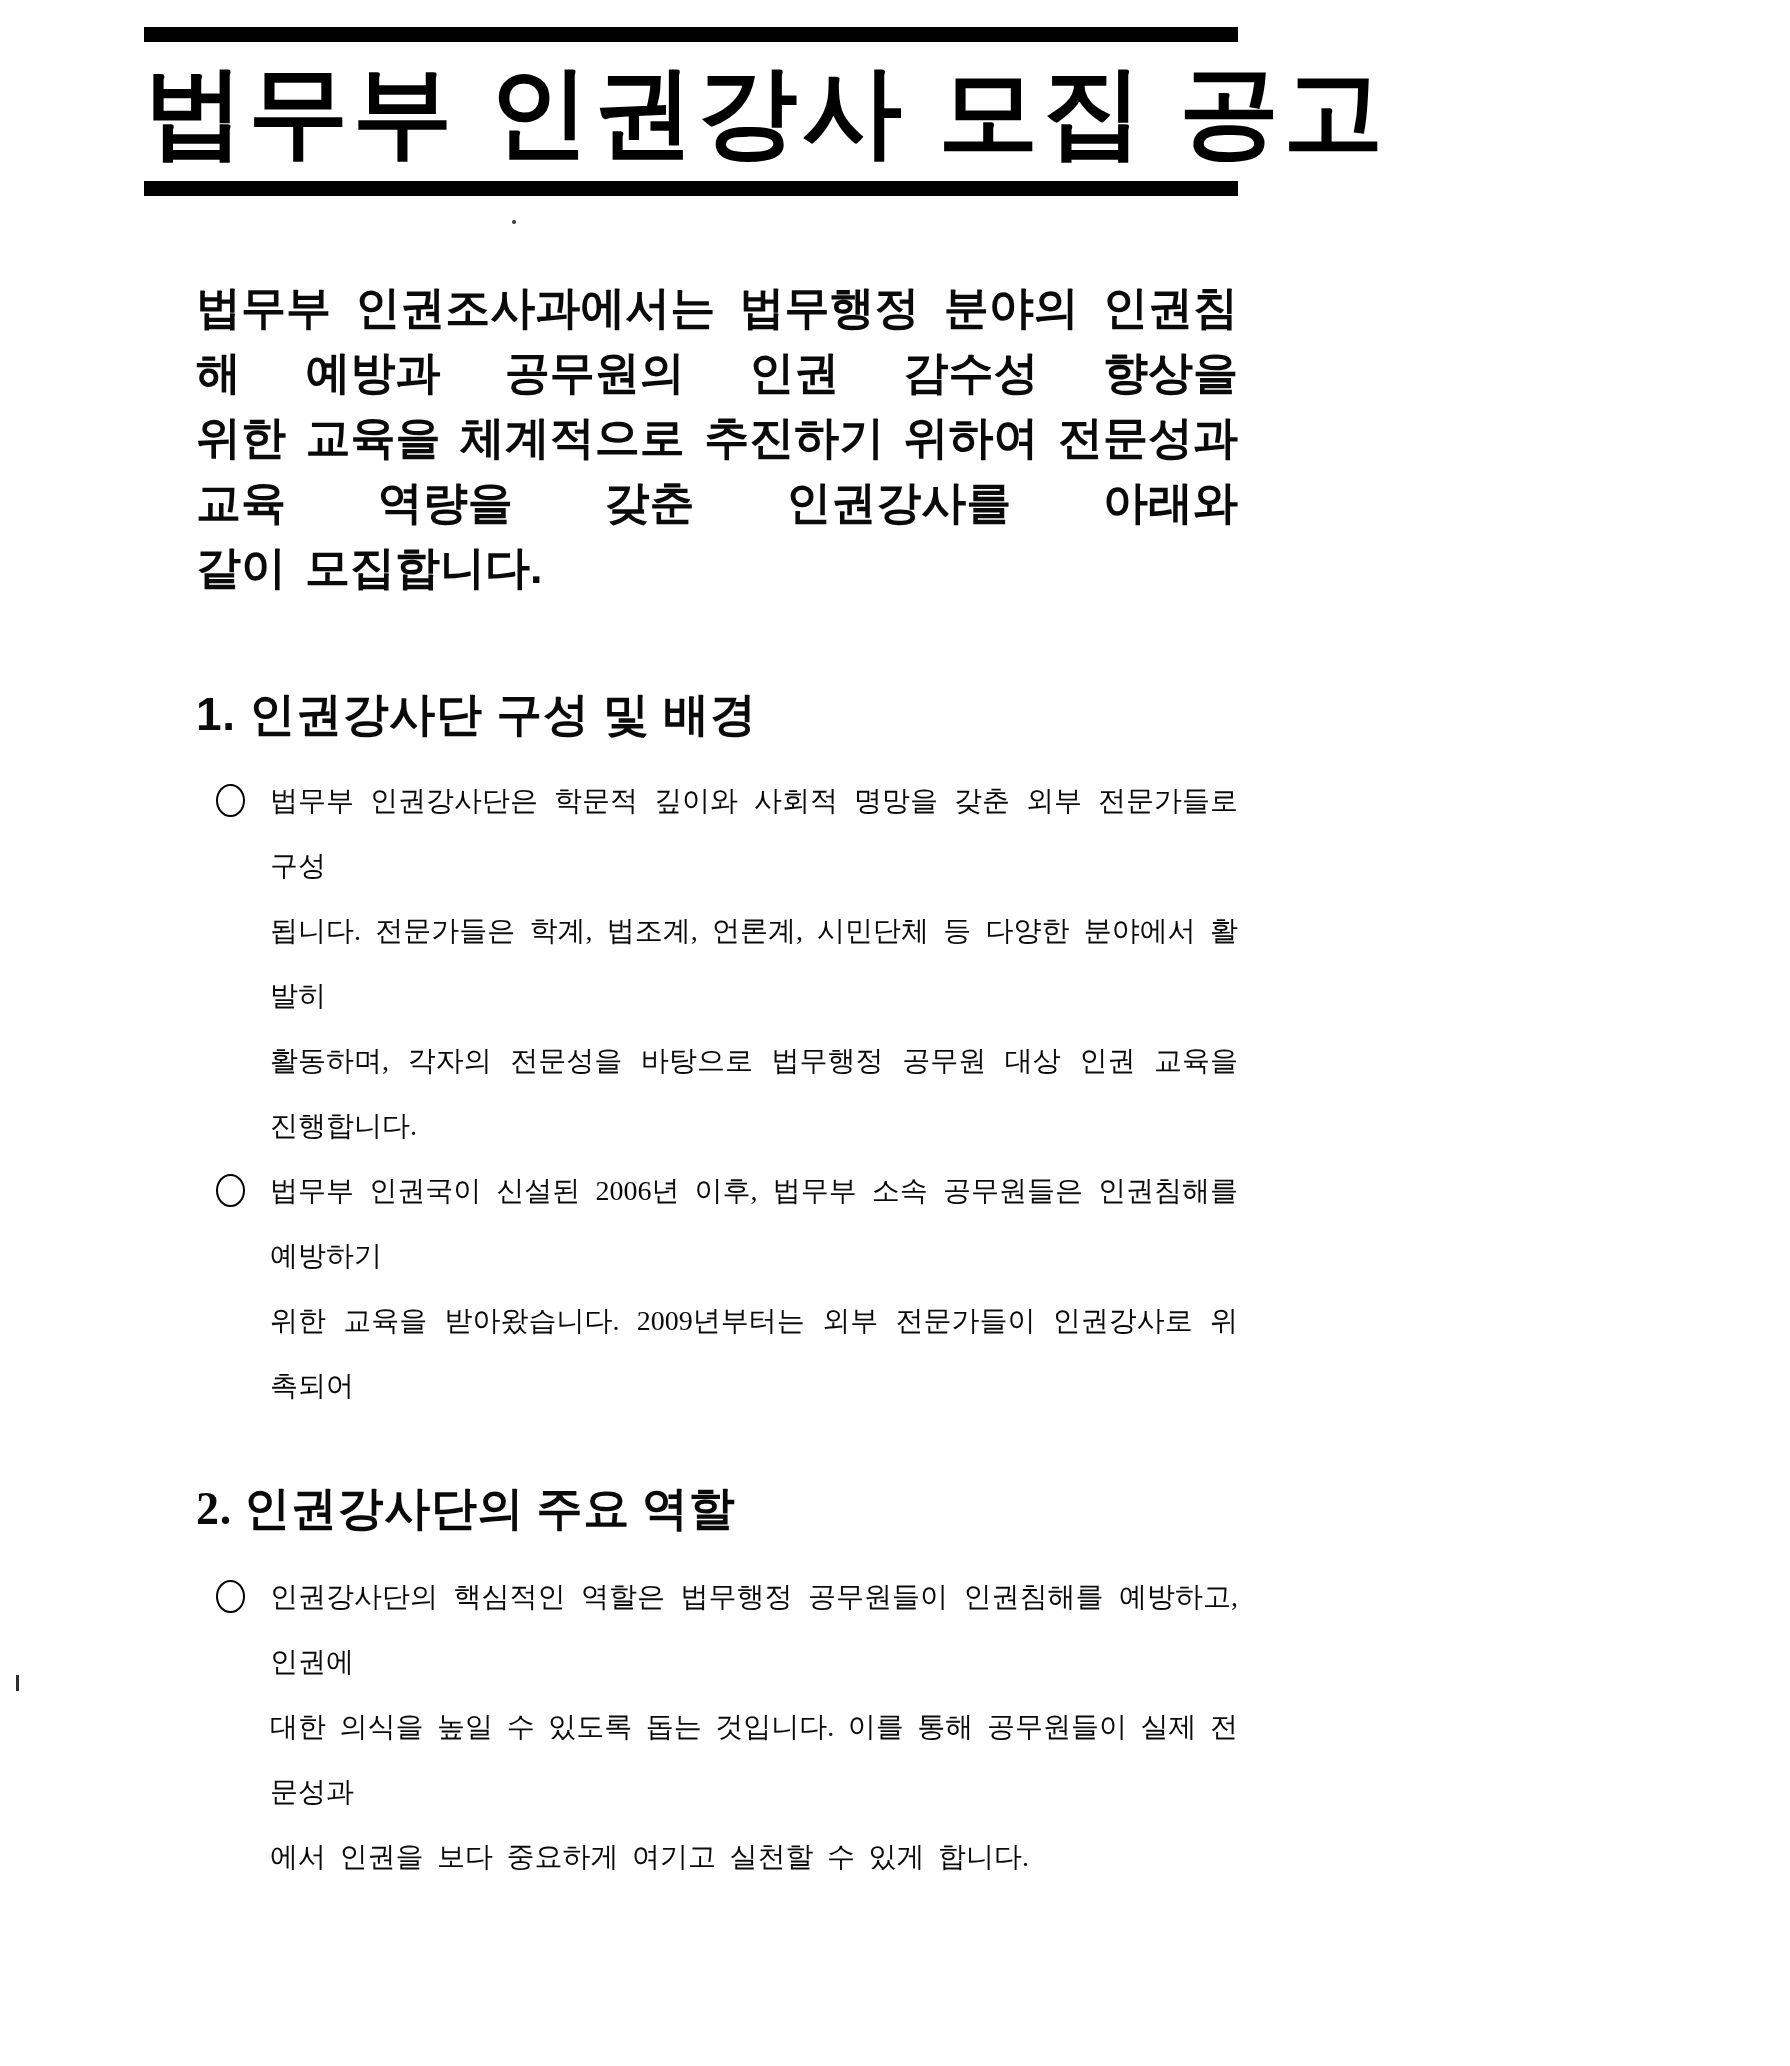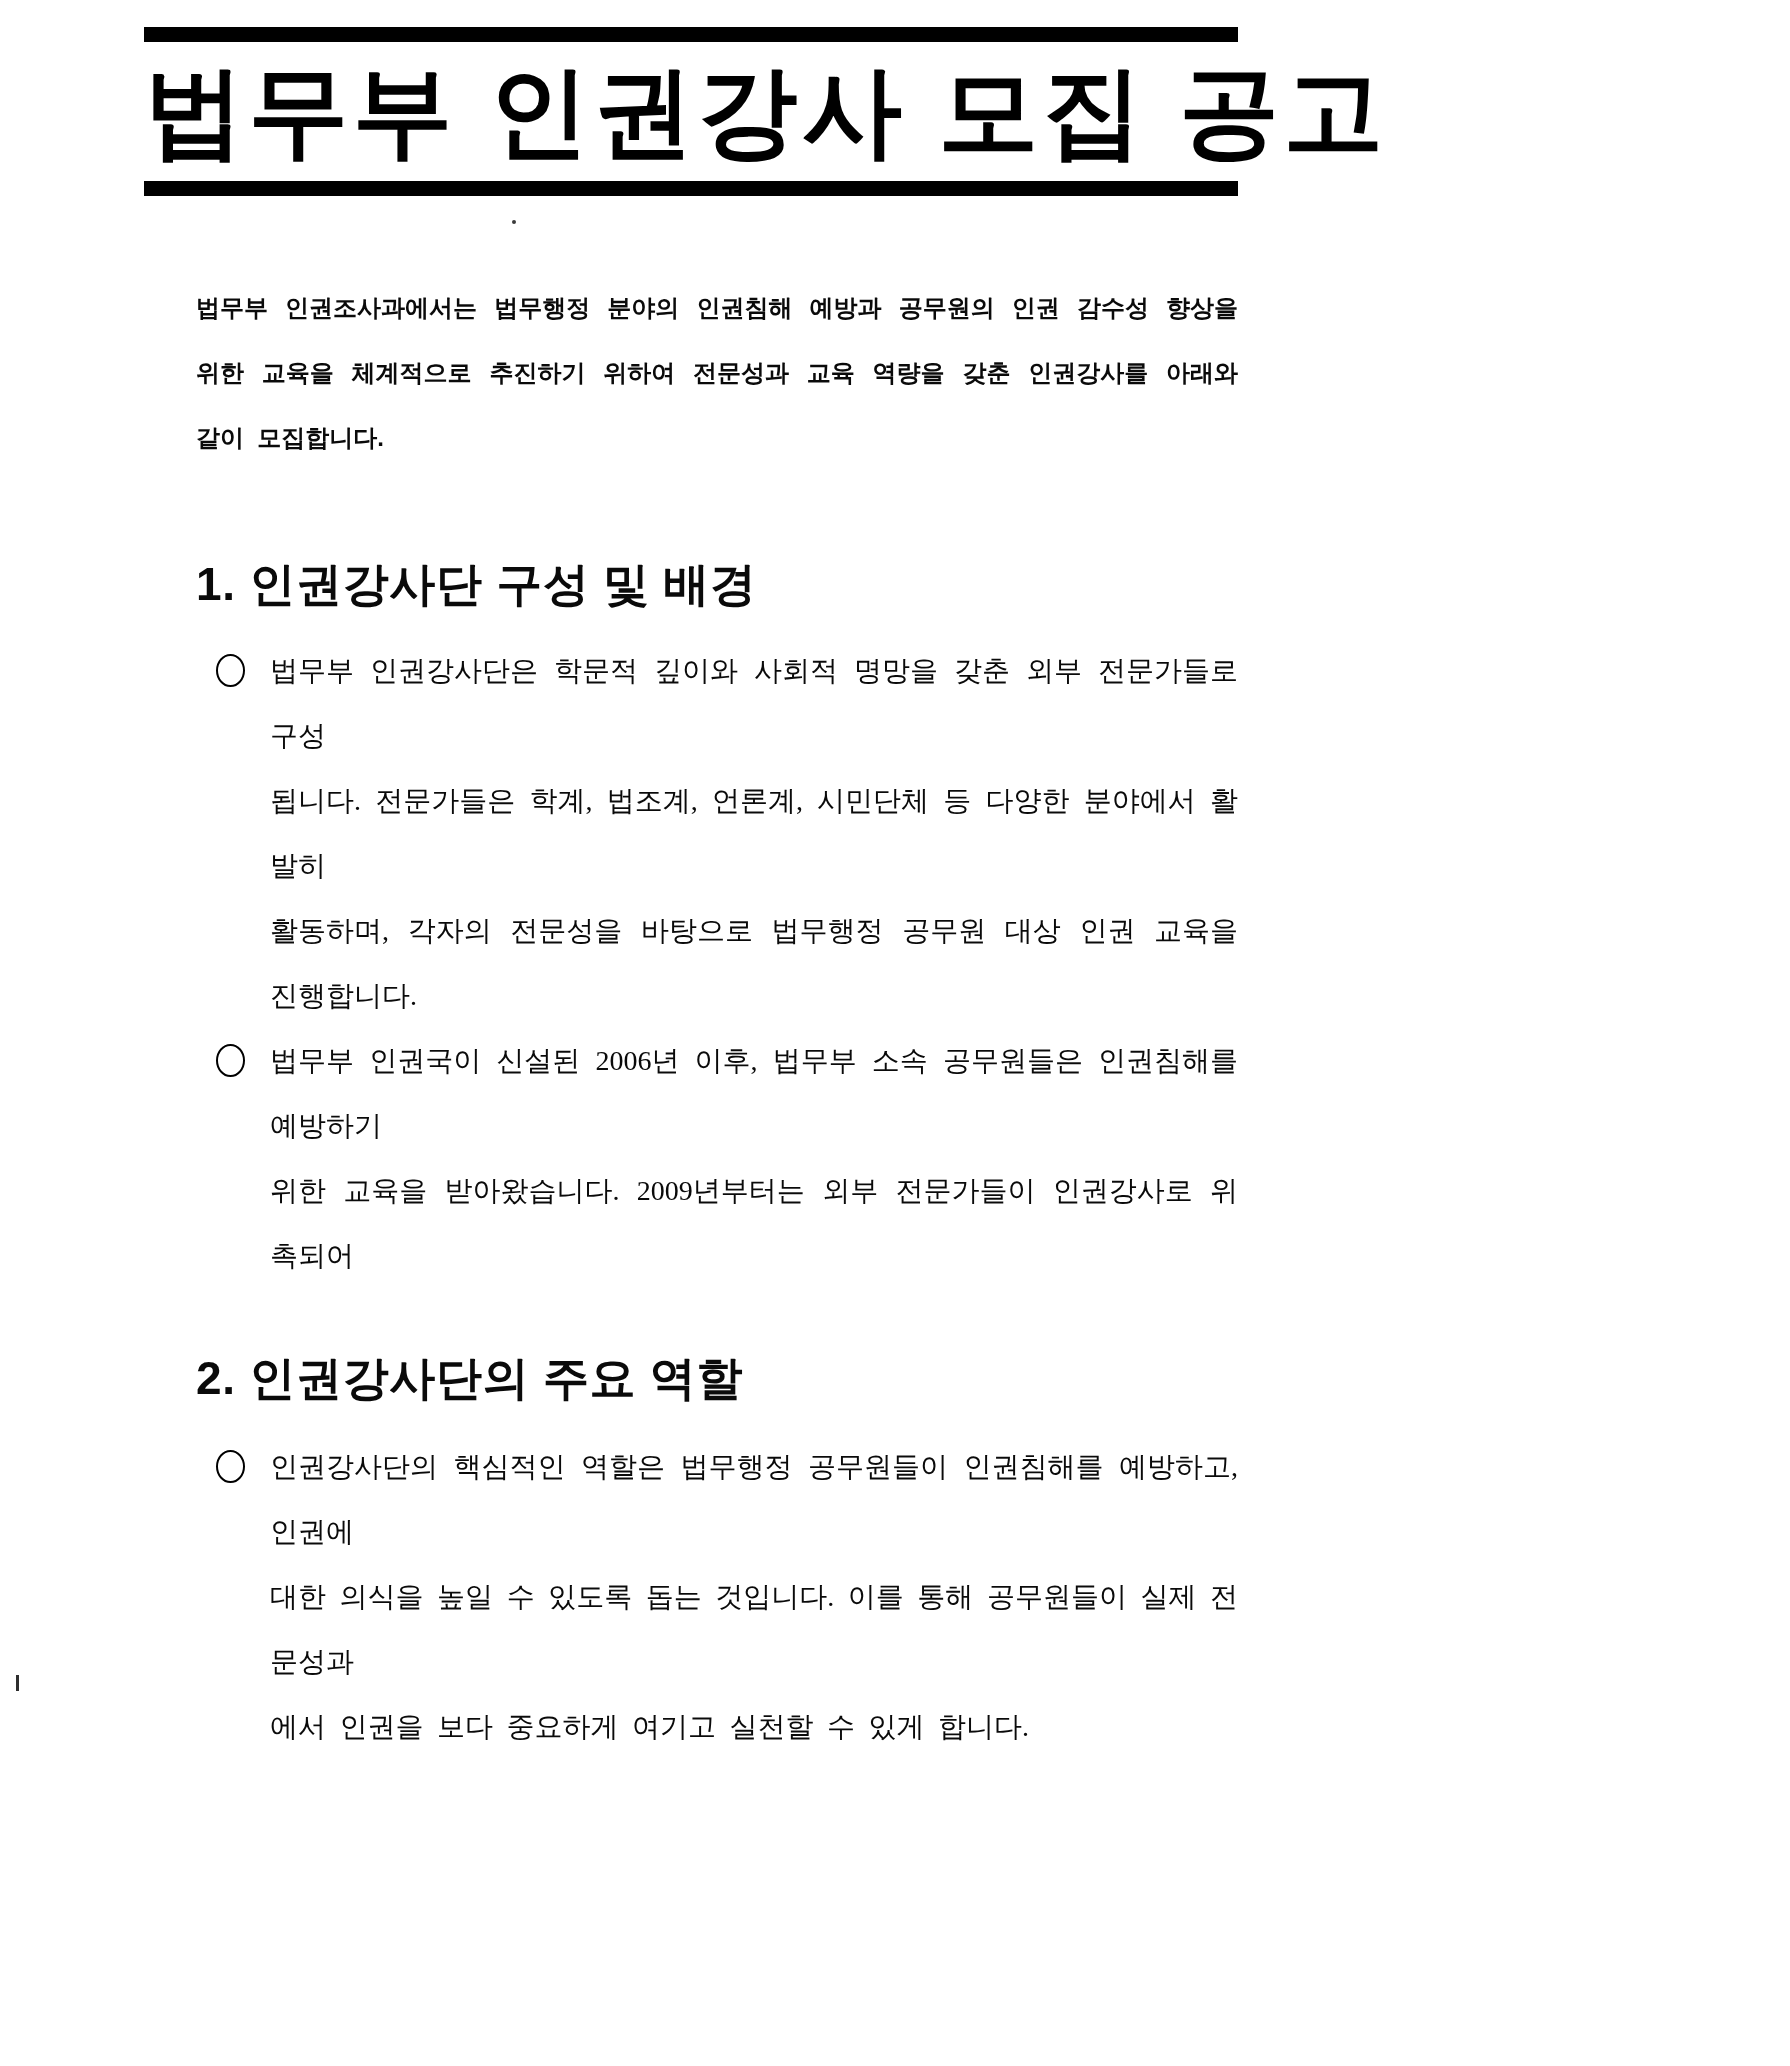--- a/index.html
+++ b/index.html
@@ -38,32 +38,32 @@
     text-align: justify;
     text-align-last: justify;
     white-space: normal;
   }
   
   .intro {
     margin-top: 79px;
     font-family: "Liberation Sans", sans-serif;
     font-weight: 700;
   }
-  .intro .line { font-size: 24px; }
+  .intro .line { font-size: 45px; }
   
   .sec-heading {
     font-family: "Liberation Sans", sans-serif;
     font-weight: 700;
     font-size: 46px;
     line-height: 65px;
     letter-spacing: 0.7px;
     white-space: nowrap;
   }
   .mt-s1 { margin-top: 82px; }
-  .mt-s2 { margin-top: 58px; }
+  .mt-s2 { margin-top: 58px; font-family: Liberation Serif, serif; }
   .bullets-s1 { margin-top: 21px; }
   .bullets-s2 { margin-top: 22.4px; }
   
   .bullet { position: relative; padding-left: 74px; }
   .ring {
     position: absolute;
     left: 20px;
     top: 16px;
     width: 29px;
     height: 33px;

